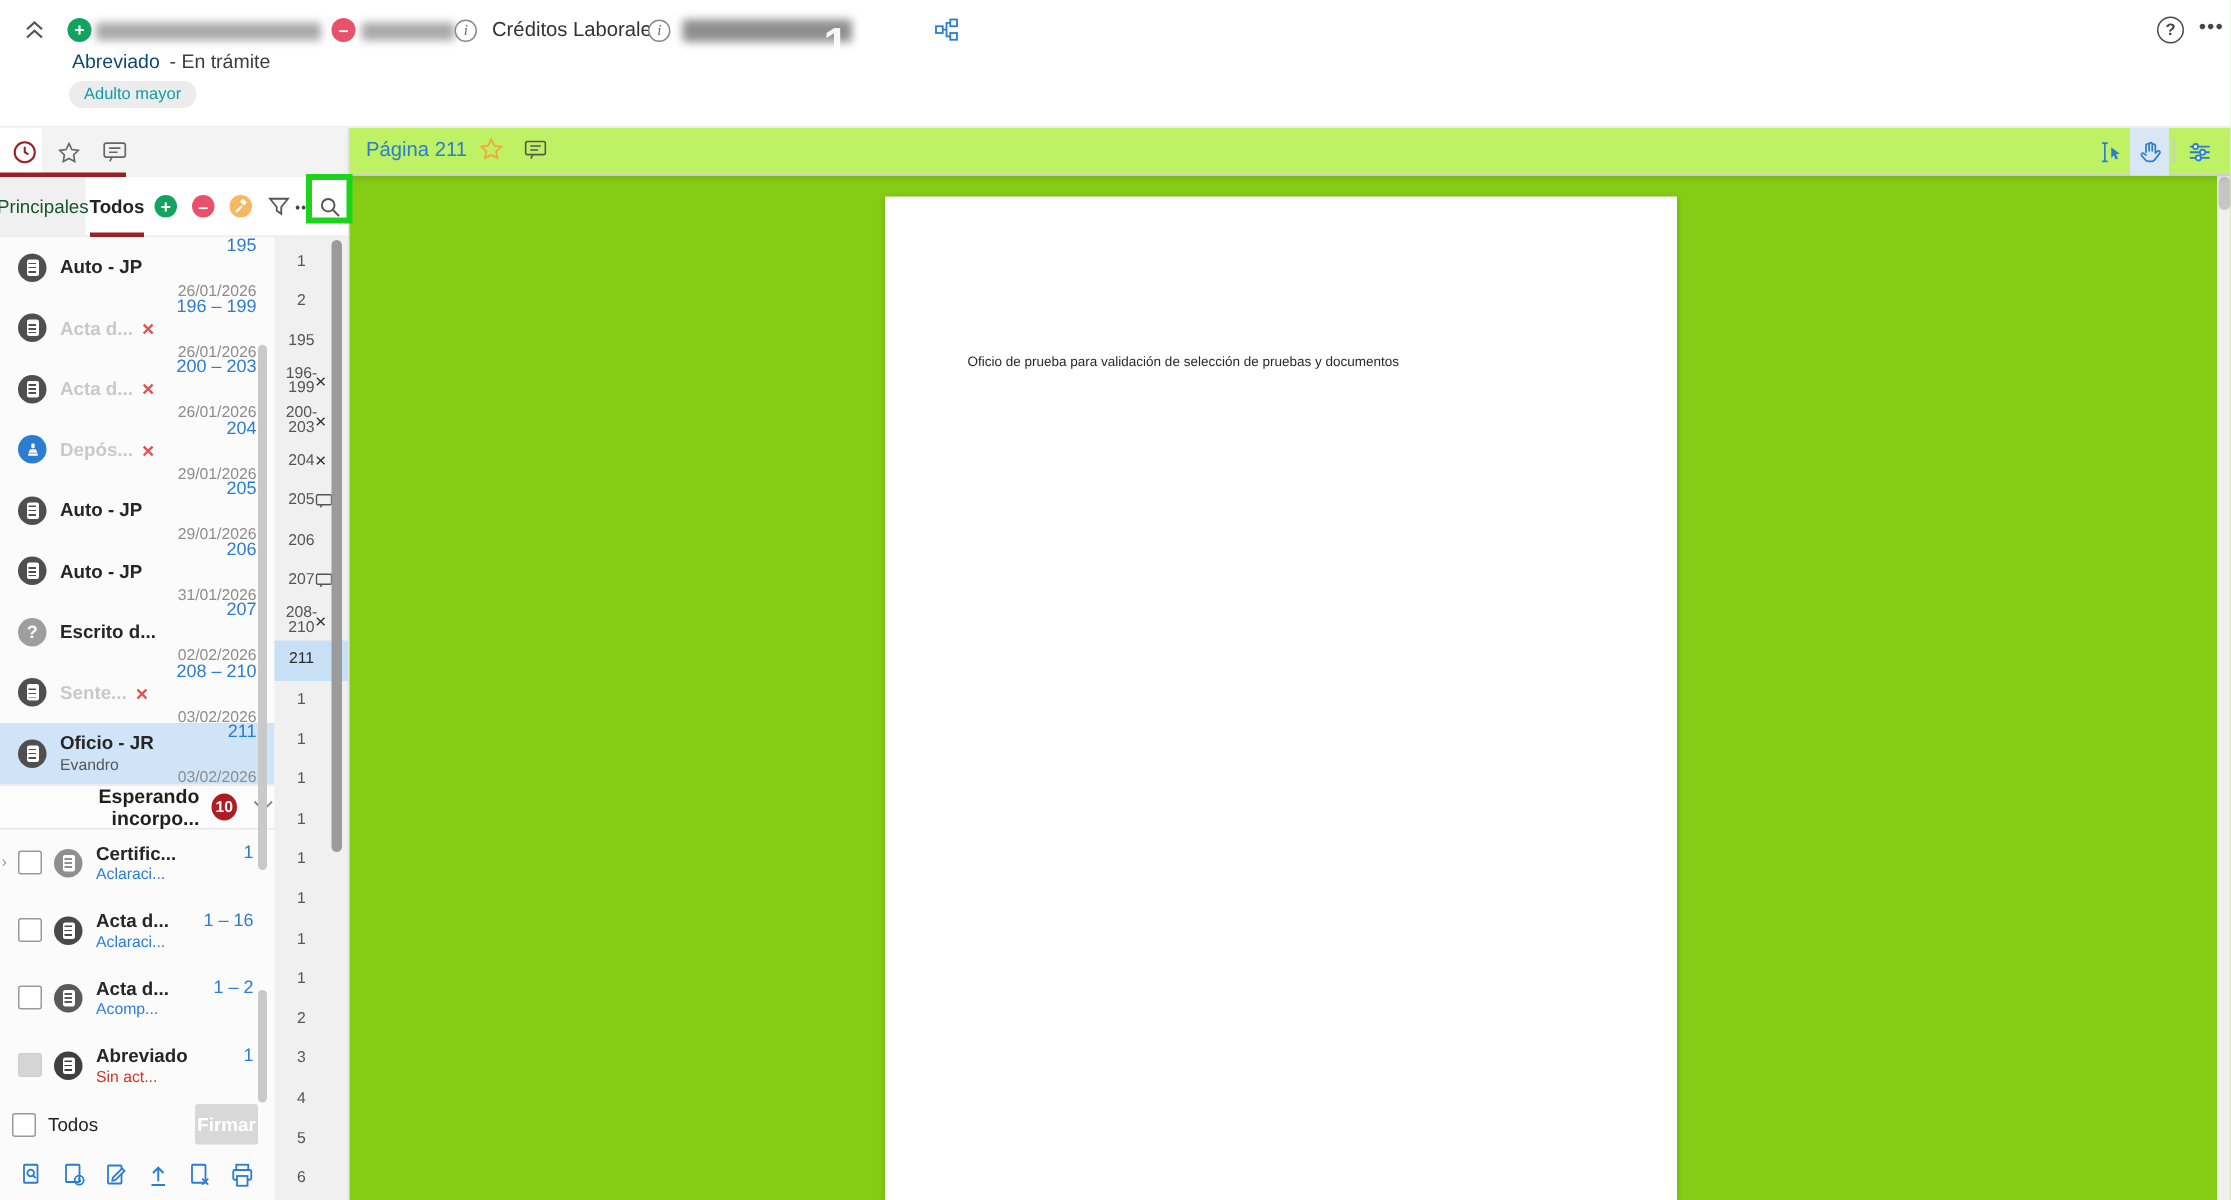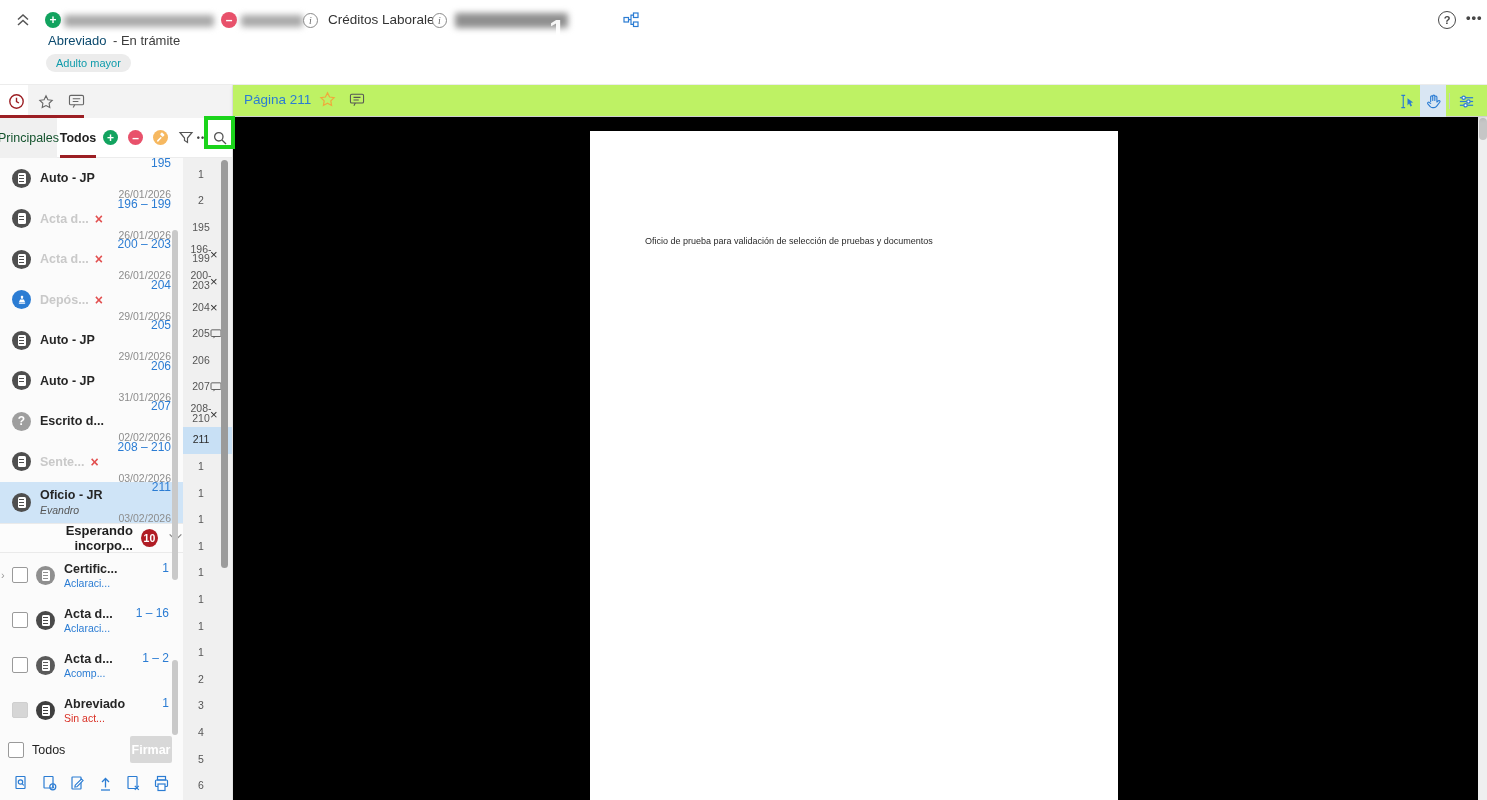--- a/index.html
+++ b/index.html
@@ -45,21 +45,21 @@
   .ic { position:relative; width:19px; height:19px; border-radius:50%; background:var(--c,#4f4f4f); flex:0 0 auto; }
   .ic::before { content:""; position:absolute; left:5.5px; top:4px; width:8px; height:11px; background:#fff; border-radius:1.5px; }
   .ic::after { content:""; position:absolute; left:7px; top:6.5px; width:5px; height:6.5px; background:repeating-linear-gradient(to bottom, var(--c,#4f4f4f) 0 1.1px, transparent 1.1px 2.8px); }
   .ic.q::before, .ic.q::after, .ic.stamp::before, .ic.stamp::after { display:none; }
   .ic.q { display:flex; align-items:center; justify-content:center; color:#fff; font-size:12px; font-weight:bold; }
   .doc-main { margin-left:9px; flex:1; min-width:0; display:flex; flex-direction:column; justify-content:center; }
   .doc-titleline { display:flex; align-items:center; gap:6px; }
   .doc-title { font-size:12.5px; font-weight:bold; color:#262626; white-space:nowrap; }
   .doc-row.dis .doc-title { color:#c9c9c9; }
   .redx { color:#e25050; font-size:14px; line-height:1; font-weight:bold; }
-  .doc-sub { font-size:10.5px; color:#555; margin-top:2px;font-style:italic; }
+  .doc-sub { font-size:10.5px; color:#555; margin-top:2px; }
   .doc-right { display:flex; flex-direction:column; align-items:flex-end; justify-content:center; margin-left:4px; }
   .doc-pages { font-size:12px; color:#2b7cd3; white-space:nowrap; }
   .doc-date { font-size:10.5px; color:#8d8d8d; margin-top:18px; white-space:nowrap; }
 
   .section-hdr { position:relative; height:30px; display:flex; align-items:center; padding-left:10px; background:#fcfcfc; border-top:1px solid #eaeaea; border-bottom:1px solid #eaeaea; flex:0 0 auto; }
   .section-title { font-size:13px; font-weight:bold; color:#1f1f1f;text-align:right; }
   .count-badge { margin-left:8px; width:18px; height:18px; border-radius:50%; background:#b01c24; color:#fff; font-size:10.5px; font-weight:bold; display:flex; align-items:center; justify-content:center; }
   .section-chev { margin-left:10px; display:flex; align-items:center; }
 
   .pend-row { position:relative; height:45px; display:flex; align-items:center; padding-left:12px; flex:0 0 auto; }
@@ -95,21 +95,21 @@
   
   #viewer { position:absolute; left:232px; top:85px; width:1255px; height:715px; border-left:1px solid #e3e3e3; }
   .v-toolbar { position:relative; height:32px; background:#bef264; border-bottom:1px solid #cfcfcf; box-shadow:0 2px 4px rgba(0,0,0,0.10); z-index:2; }
   .v-pagelabel { position:absolute; left:11px; top:7px; font-size:13.5px; color:#2b7cd3; }
   .v-star { position:absolute; left:86px; top:6px; }
   .v-comment { position:absolute; left:116px; top:8px; }
   .v-right { position:absolute; right:8px; top:0; height:32px; display:flex; align-items:center; }
   .v-tool { width:26px; height:32px; display:flex; align-items:center; justify-content:center; }
   .v-tool.active { background:#d9e6f3; }
   .v-sep { width:1px; height:16px; background:#c9c9c9; margin:0 3px; }
-  .v-canvas { position:absolute; left:0; top:32px; width:1255px; height:683px; background:#000000; }
+  .v-canvas { position:absolute; left:0; top:32px; width:1255px; height:683px; background:#84cc16; }
   .v-page { position:absolute; left:357px; top:14px; width:528px; height:669px; background:#fff; box-shadow:0 1px 4px rgba(0,0,0,0.18); }
   .v-pagetext { position:absolute; left:55px; top:105px; font-size:9px; color:#2a2a2a; }
   .v-scrollbar { position:absolute; right:0; top:0; width:10px; height:683px; background:#efefef; }
   .v-scrollthumb { position:absolute; right:1px; top:1px; width:8px; height:22px; background:#c6c6c6; border-radius:4px; }
 
   
   #annot-box { position:absolute; left:204px; top:116px; width:31px; height:33px; border:4px solid #1bd41b; z-index:20; pointer-events:none; }
 </style>
 </head>
 <body>

